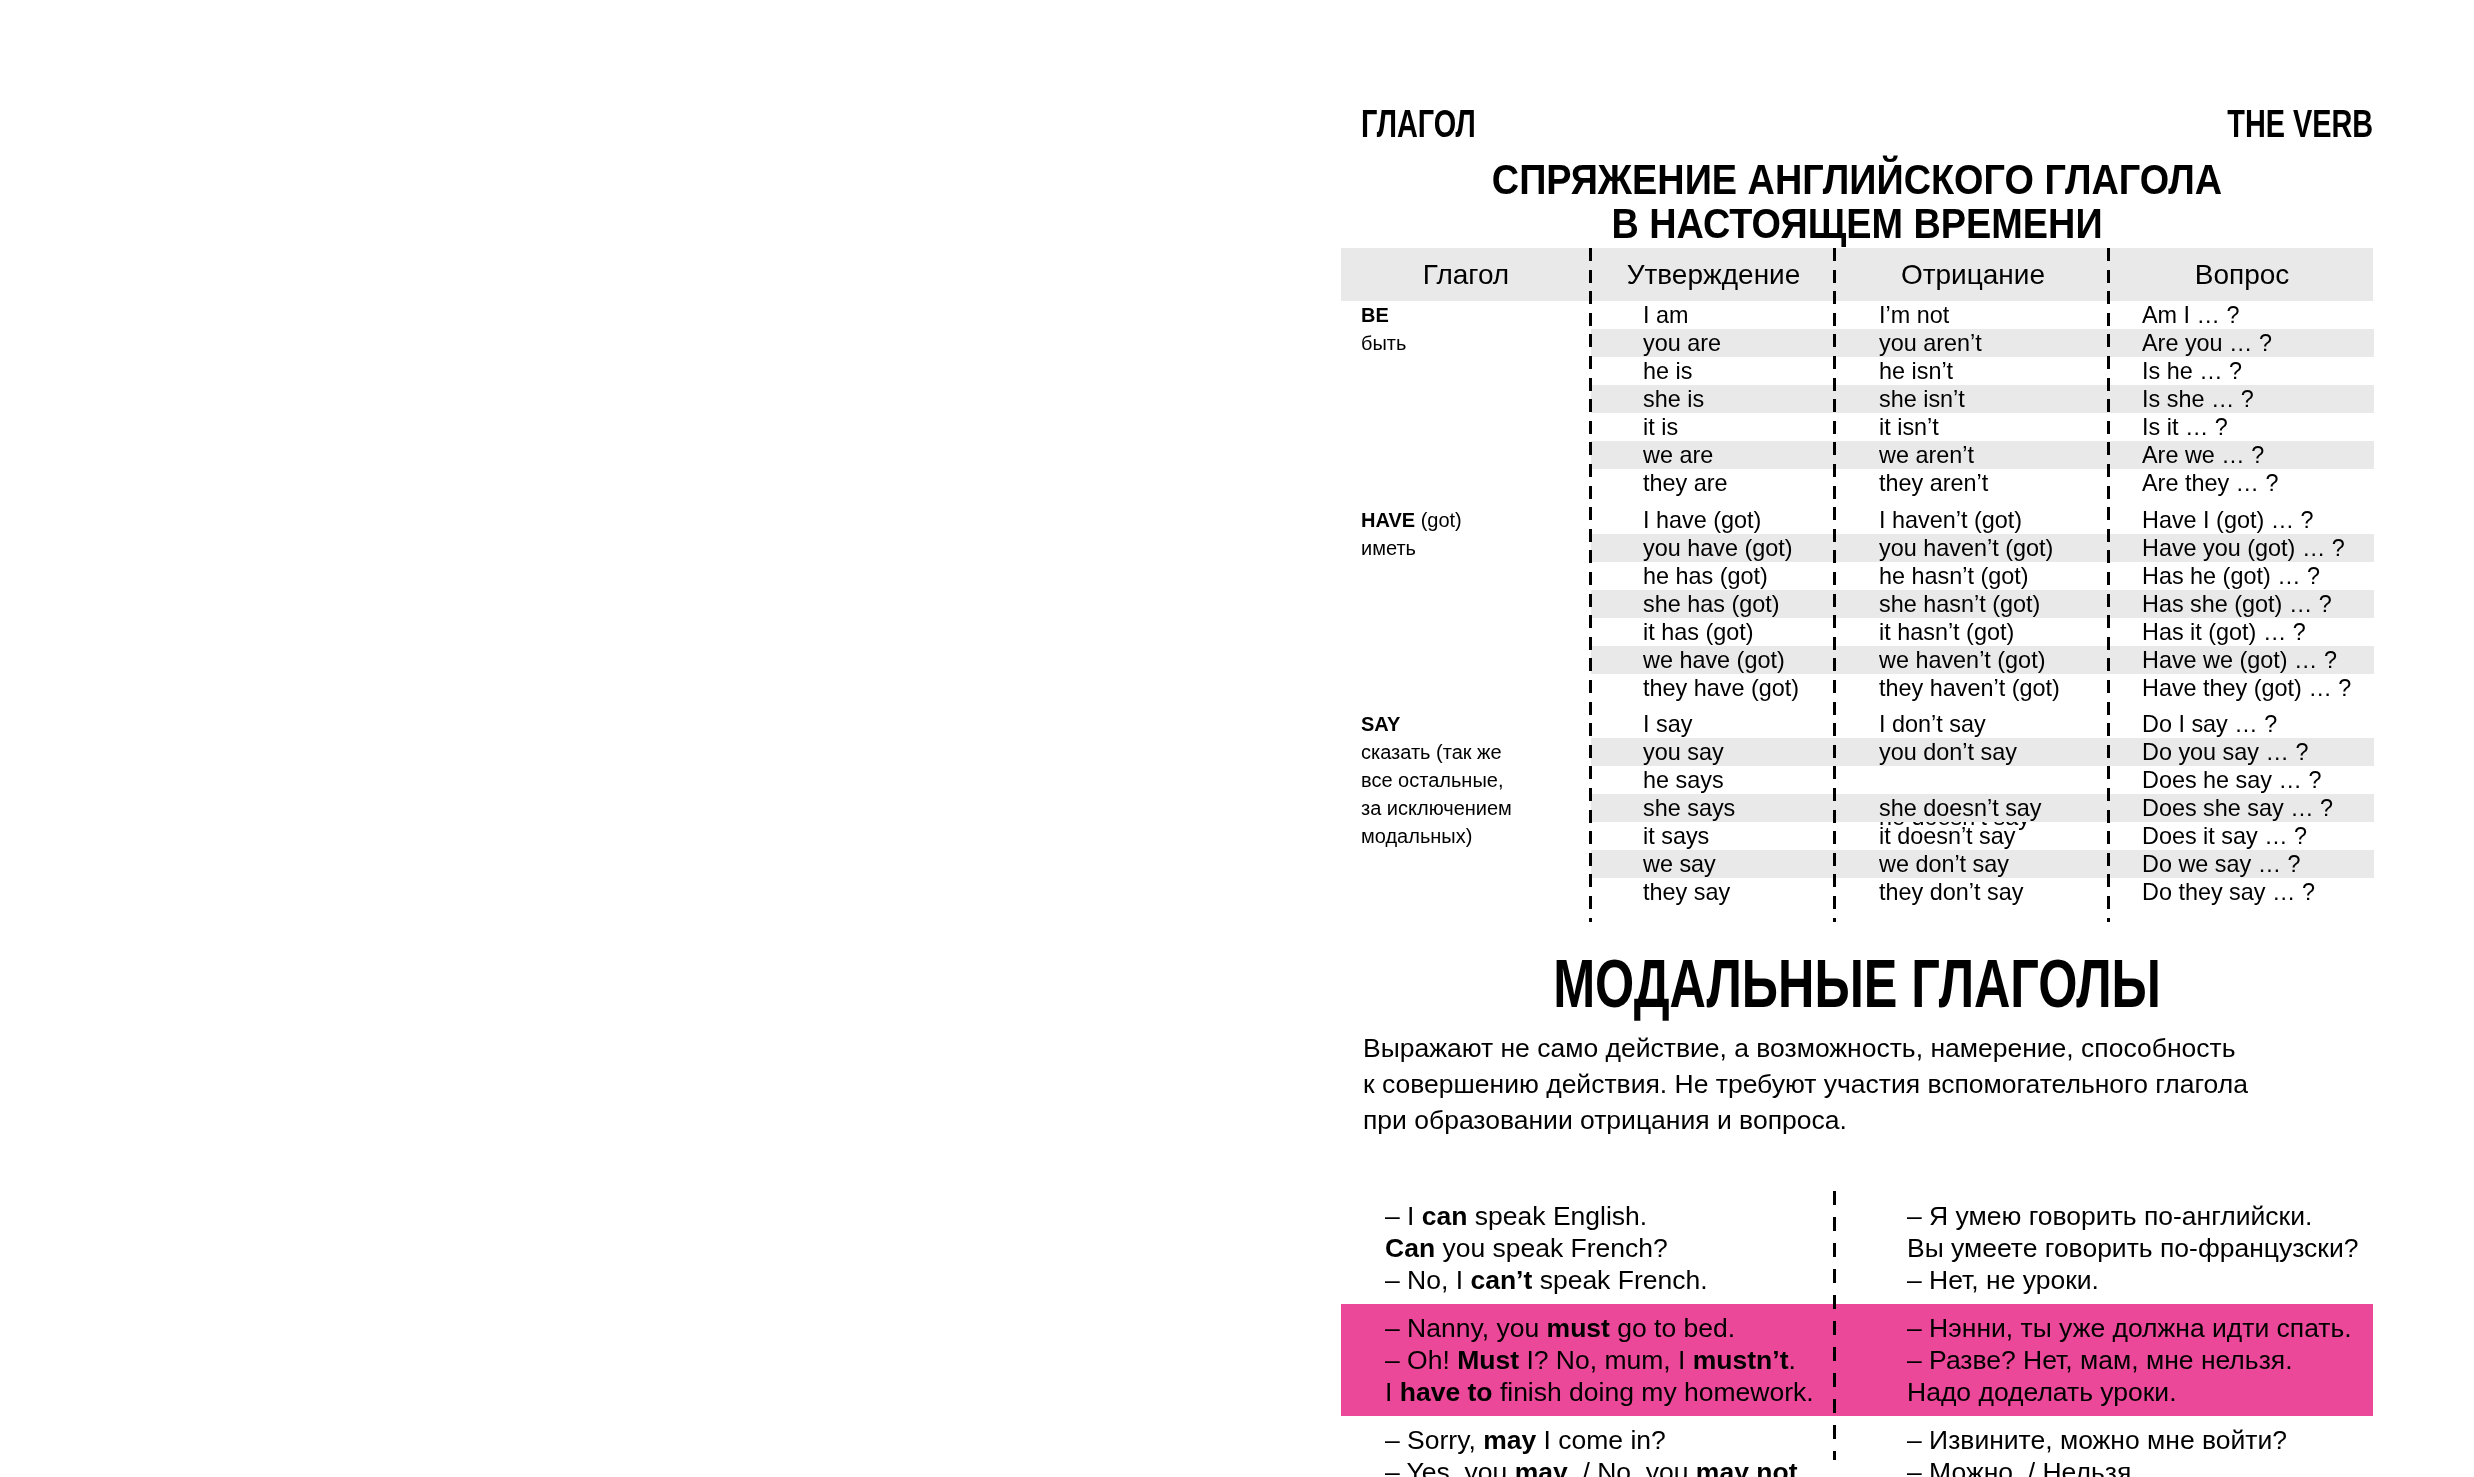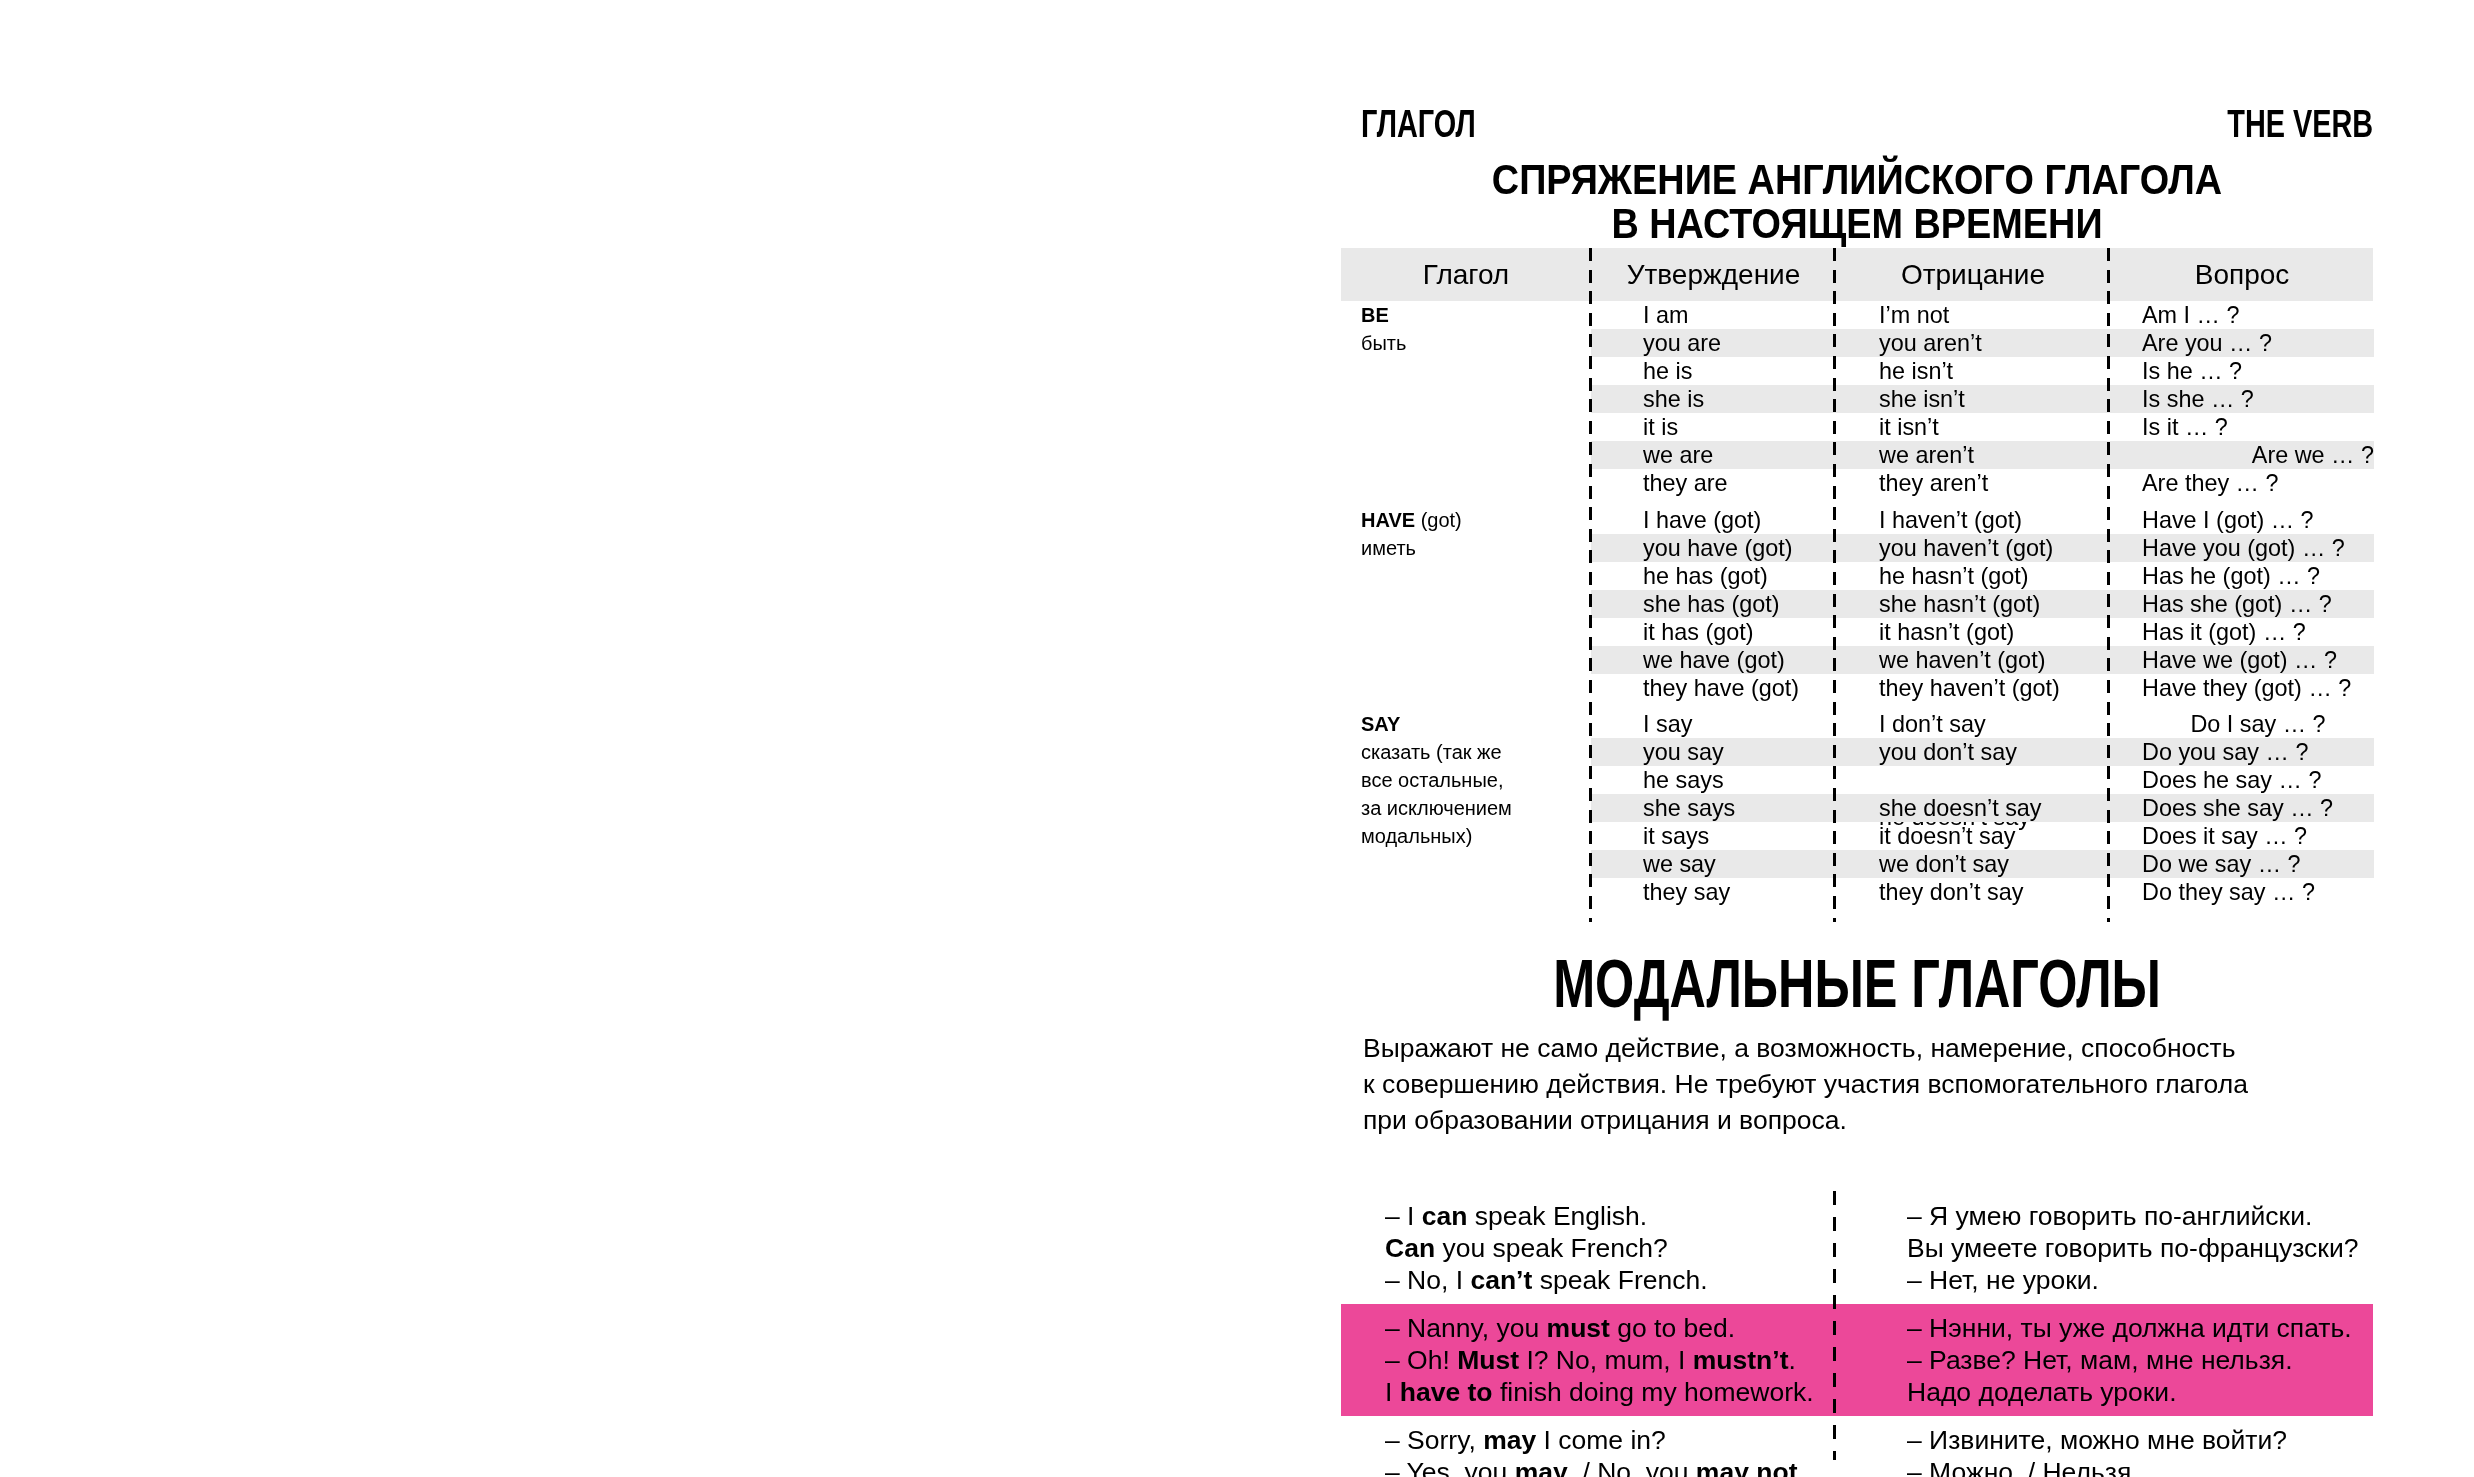--- a/index.html
+++ b/index.html
@@ -121,21 +121,21 @@
             <div class="td c3" style="grid-area: 3 / 3;">he isn’t</div>
             <div class="td c4" style="grid-area: 3 / 4;">Is he … ?</div>
             <div class="td c2 striped" style="grid-area: 4 / 2;">she is</div>
             <div class="td c3 striped" style="grid-area: 4 / 3;">she isn’t</div>
             <div class="td c4 striped" style="grid-area: 4 / 4;">Is she … ?</div>
             <div class="td c2" style="grid-area: 5 / 2;">it is</div>
             <div class="td c3" style="grid-area: 5 / 3;">it isn’t</div>
             <div class="td c4" style="grid-area: 5 / 4;">Is it … ?</div>
             <div class="td c2 striped" style="grid-area: 6 / 2;">we are</div>
             <div class="td c3 striped" style="grid-area: 6 / 3;">we aren’t</div>
-            <div class="td c4 striped" style="grid-area: 6 / 4; text-align: right;">Are we … ?</div>
+            <div class="td c4 striped" style="grid-area: 6 / 4;">Are we … ?</div>
             <div class="td c2" style="grid-area: 7 / 2;">they are</div>
             <div class="td c3" style="grid-area: 7 / 3;">they aren’t</div>
             <div class="td c4" style="grid-area: 7 / 4;">Are they … ?</div>
           </div>
           <div class="section">
             <div class="verb-cell" style="grid-area: 1 / 1 / span 7;">
               <div class="verb-line"><span class="b">HAVE</span><span> (got)</span></div>
               <div class="trans-line">иметь</div>
             </div>
             <div class="td c2" style="grid-area: 1 / 2;">I have (got)</div>
@@ -163,21 +163,21 @@
           <div class="section">
             <div class="verb-cell" style="grid-area: 1 / 1 / span 7;">
               <div class="verb-line"><span class="b">SAY</span></div>
               <div class="trans-line">сказать (так же</div>
               <div class="trans-line">все остальные,</div>
               <div class="trans-line">за исключением</div>
               <div class="trans-line">модальных)</div>
             </div>
             <div class="td c2" style="grid-area: 1 / 2;">I say</div>
             <div class="td c3" style="grid-area: 1 / 3;">I don’t say</div>
-            <div class="td c4" style="grid-area: 1 / 4; text-align: center;">Do I say … ?</div>
+            <div class="td c4" style="grid-area: 1 / 4;">Do I say … ?</div>
             <div class="td c2 striped" style="grid-area: 2 / 2;">you say</div>
             <div class="td c3 striped" style="grid-area: 2 / 3;">you don’t say</div>
             <div class="td c4 striped" style="grid-area: 2 / 4;">Do you say … ?</div>
             <div class="td c2" style="grid-area: 3 / 2;">he says</div>
             <div class="td c3" style="grid-area: 3 / 3; margin-top: 37px;">he doesn’t say</div>
             <div class="td c4" style="grid-area: 3 / 4;">Does he say … ?</div>
             <div class="td c2 striped" style="grid-area: 4 / 2;">she says</div>
             <div class="td c3 striped" style="grid-area: 4 / 3;">she doesn’t say</div>
             <div class="td c4 striped" style="grid-area: 4 / 4;">Does she say … ?</div>
             <div class="td c2" style="grid-area: 5 / 2;">it says</div>

